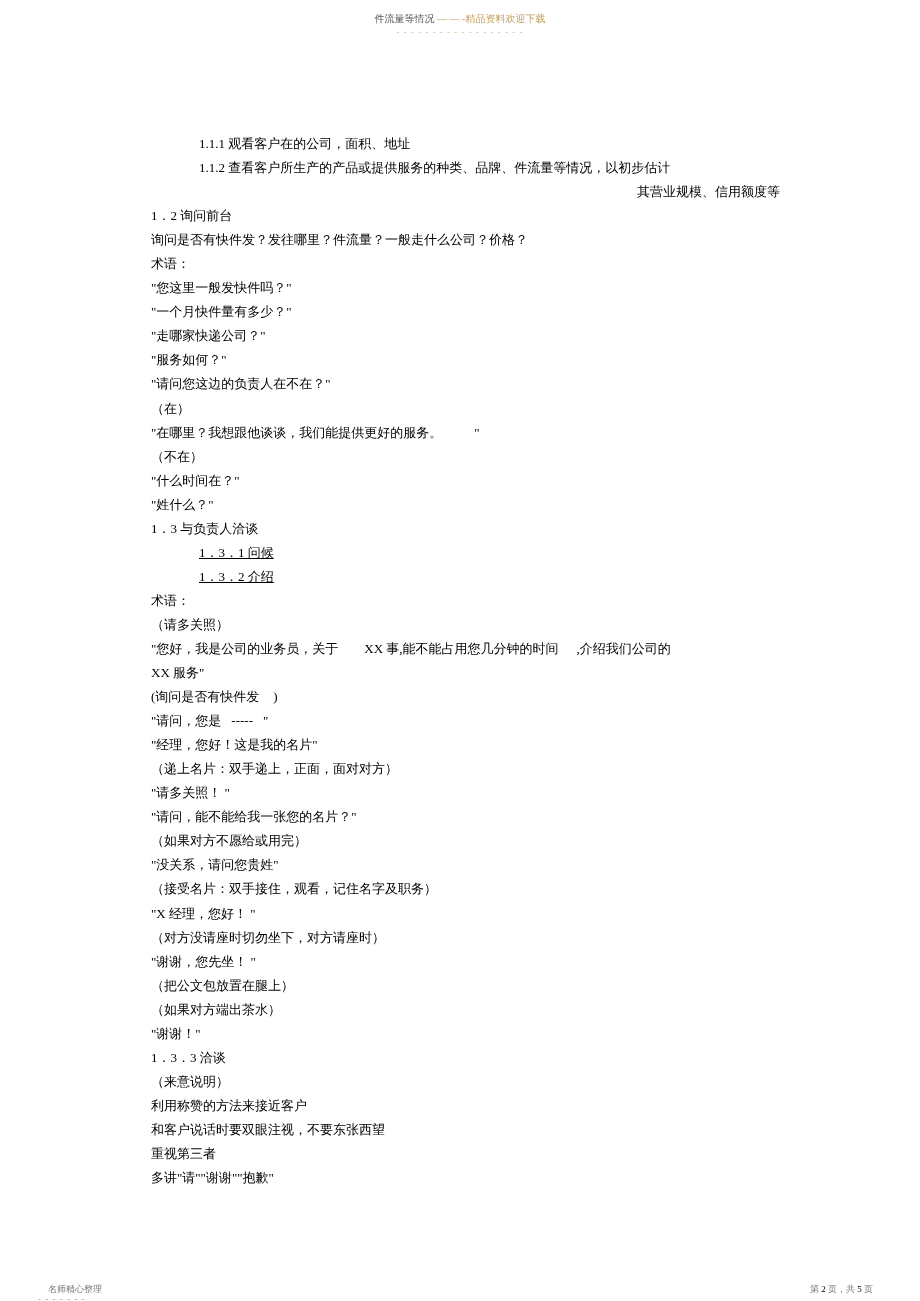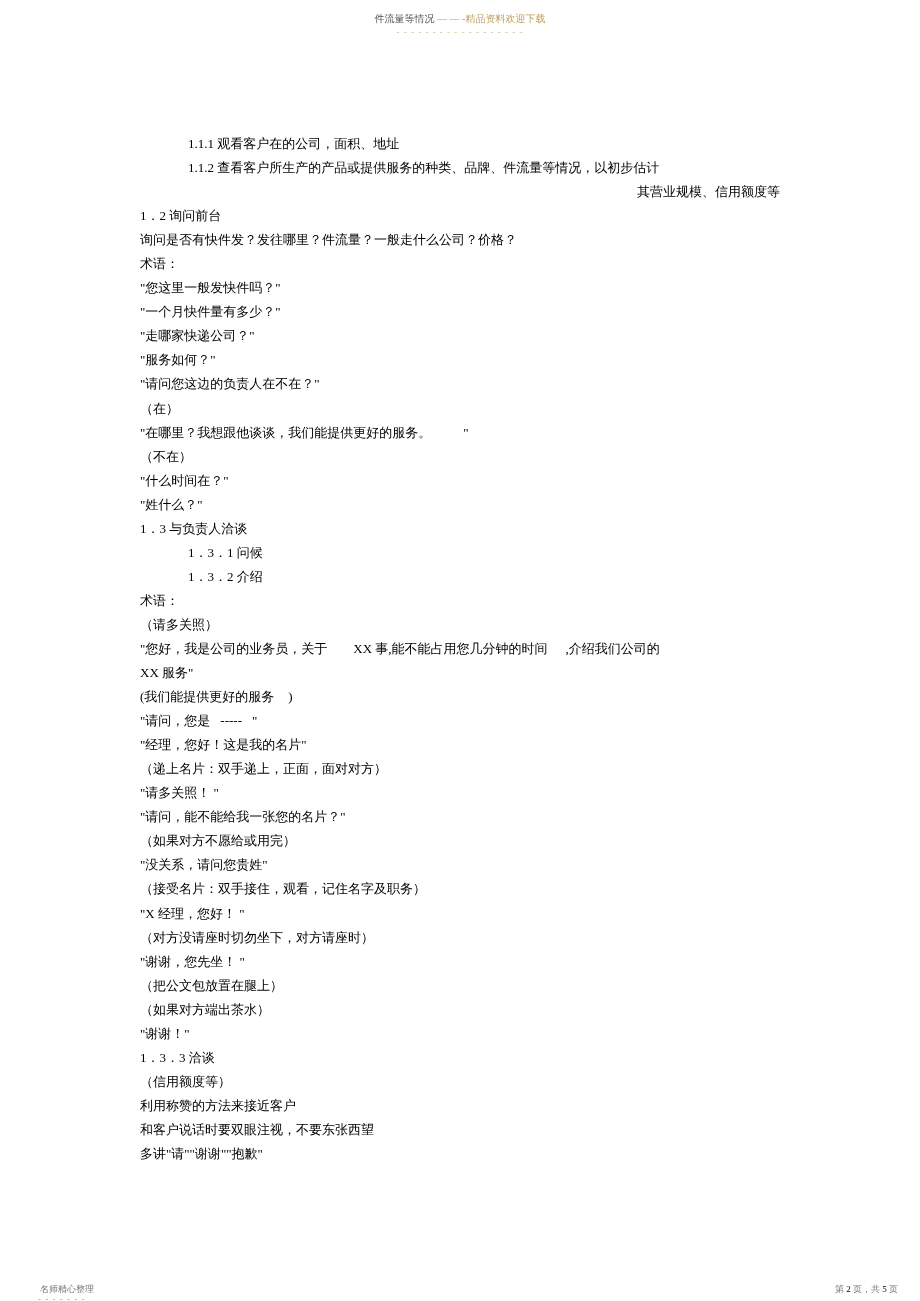--- a/index.html
+++ b/index.html
@@ -29,58 +29,60 @@
     }
     .header-dashes {
       color: #b0c890;
       font-size: 9px;
       letter-spacing: 1px;
       margin-top: 1px;
     }
     .content {
       padding: 95px 140px 0 140px;
       line-height: 1.85;
+      margin-left: 11px;
     }
     .indent-111 {
       padding-left: 48px;
     }
     .indent-112 {
       padding-left: 48px;
     }
     .indent-112-cont {
       padding-left: 80px;
       text-align: right;
     }
     .indent-13x {
       padding-left: 48px;
+      text-decoration: underline;
     }
     .footer {
       position: absolute;
       bottom: 18px;
       left: 0;
       right: 0;
       width: 100%;
       font-size: 9px;
     }
     .footer-left {
       position: absolute;
-      left: 40px;
+      left: 48px;
       color: #777777;
       font-family: Liberation Mono, monospace;
     }
     .footer-left-dashes {
       position: absolute;
       left: 38px;
       top: 11px;
       color: #b89070;
       letter-spacing: 1px;
     }
     .footer-right {
       position: absolute;
-      right: 22px;
+      right: 47px;
       color: #777777;
       text-align: center;
     }
     .footer-right .num {
       color: #000000;
       font-weight: normal;
     }
     .spacer-xx {
       display: inline-block;
       width: 26px;
@@ -134,42 +136,43 @@
   <div>1．3 与负责人洽谈</div>
   <div class="indent-13x">1．3．1 问候</div>
   <div class="indent-13x">1．3．2 介绍</div>
   <div>术语：</div>
   <div>（请多关照）</div>
   <div>
     <span>"您好，我是公司的业务员，关于</span><span class="spacer-xx"></span><span>XX 事,能不能占用您几分钟的时间</span><span class="spacer-comma"></span><span>,介绍我们公司的</span>
   </div>
   <div>XX 服务"</div>
   <div>
-    <span>(我们能提供更好的服务</span><span class="spacer-paren-end"></span><span>)</span>
+    <span>(询问是否有快件发</span><span class="spacer-paren-end"></span><span>)</span>
   </div>
   <div>
     <span>"请问，您是</span><span class="spacer-dash"></span><span>-----</span><span class="spacer-dash"></span><span>"</span>
   </div>
   <div>"经理，您好！这是我的名片"</div>
   <div>（递上名片：双手递上，正面，面对对方）</div>
   <div>"请多关照！ "</div>
   <div>"请问，能不能给我一张您的名片？"</div>
   <div>（如果对方不愿给或用完）</div>
   <div>"没关系，请问您贵姓"</div>
   <div>（接受名片：双手接住，观看，记住名字及职务）</div>
   <div>"X 经理，您好！ "</div>
   <div>（对方没请座时切勿坐下，对方请座时）</div>
   <div>"谢谢，您先坐！ "</div>
   <div>（把公文包放置在腿上）</div>
   <div>（如果对方端出茶水）</div>
   <div>"谢谢！"</div>
   <div>1．3．3 洽谈</div>
-  <div>（信用额度等）</div>
+  <div>（来意说明）</div>
   <div>利用称赞的方法来接近客户</div>
   <div>和客户说话时要双眼注视，不要东张西望</div>
+  <div>重视第三者</div>
   <div>多讲"请""谢谢""抱歉"</div>
 </div>
 
 <div class="footer">
   <div class="footer-left">名师精心整理</div>
   <div class="footer-left-dashes">- - - - - - -</div>
   <div class="footer-right">
     <span>第 </span><span class="num">2</span><span> 页，共 </span><span class="num">5</span><span> 页</span>
   </div>
 </div>

